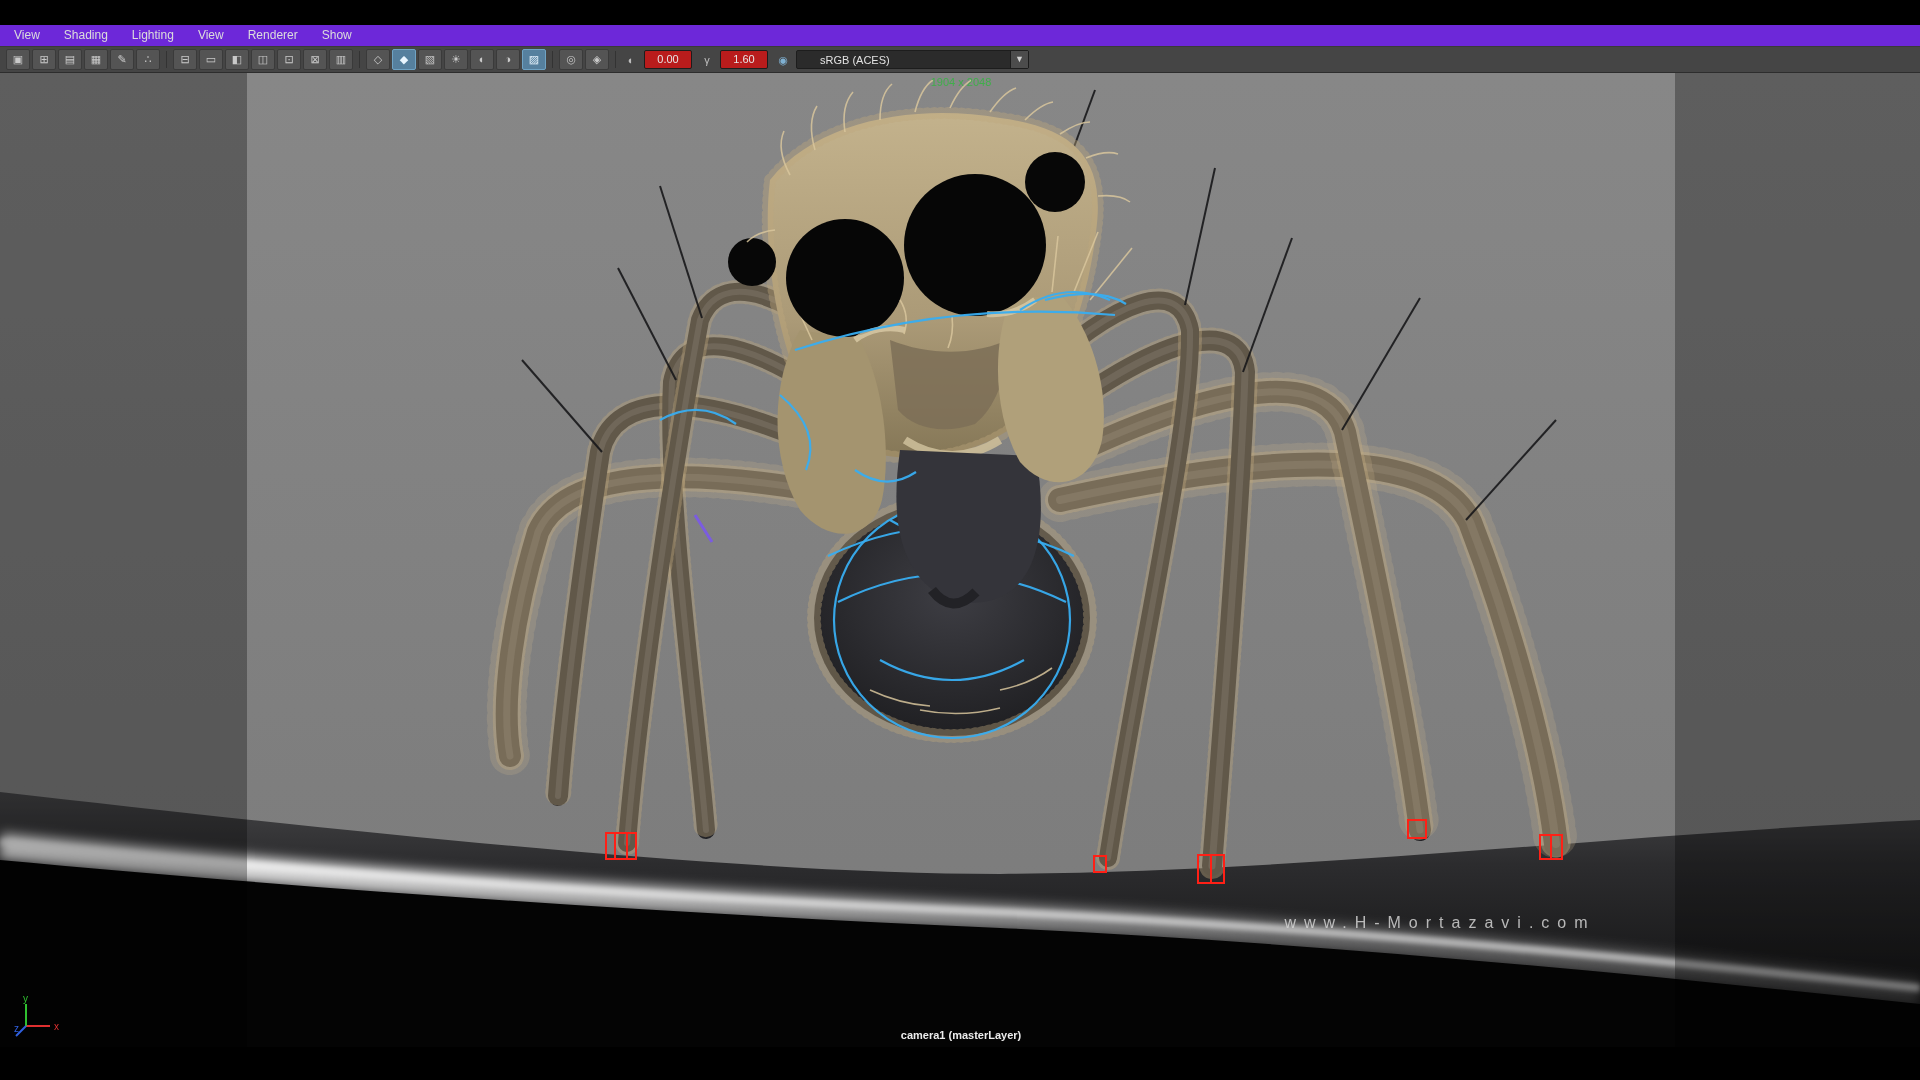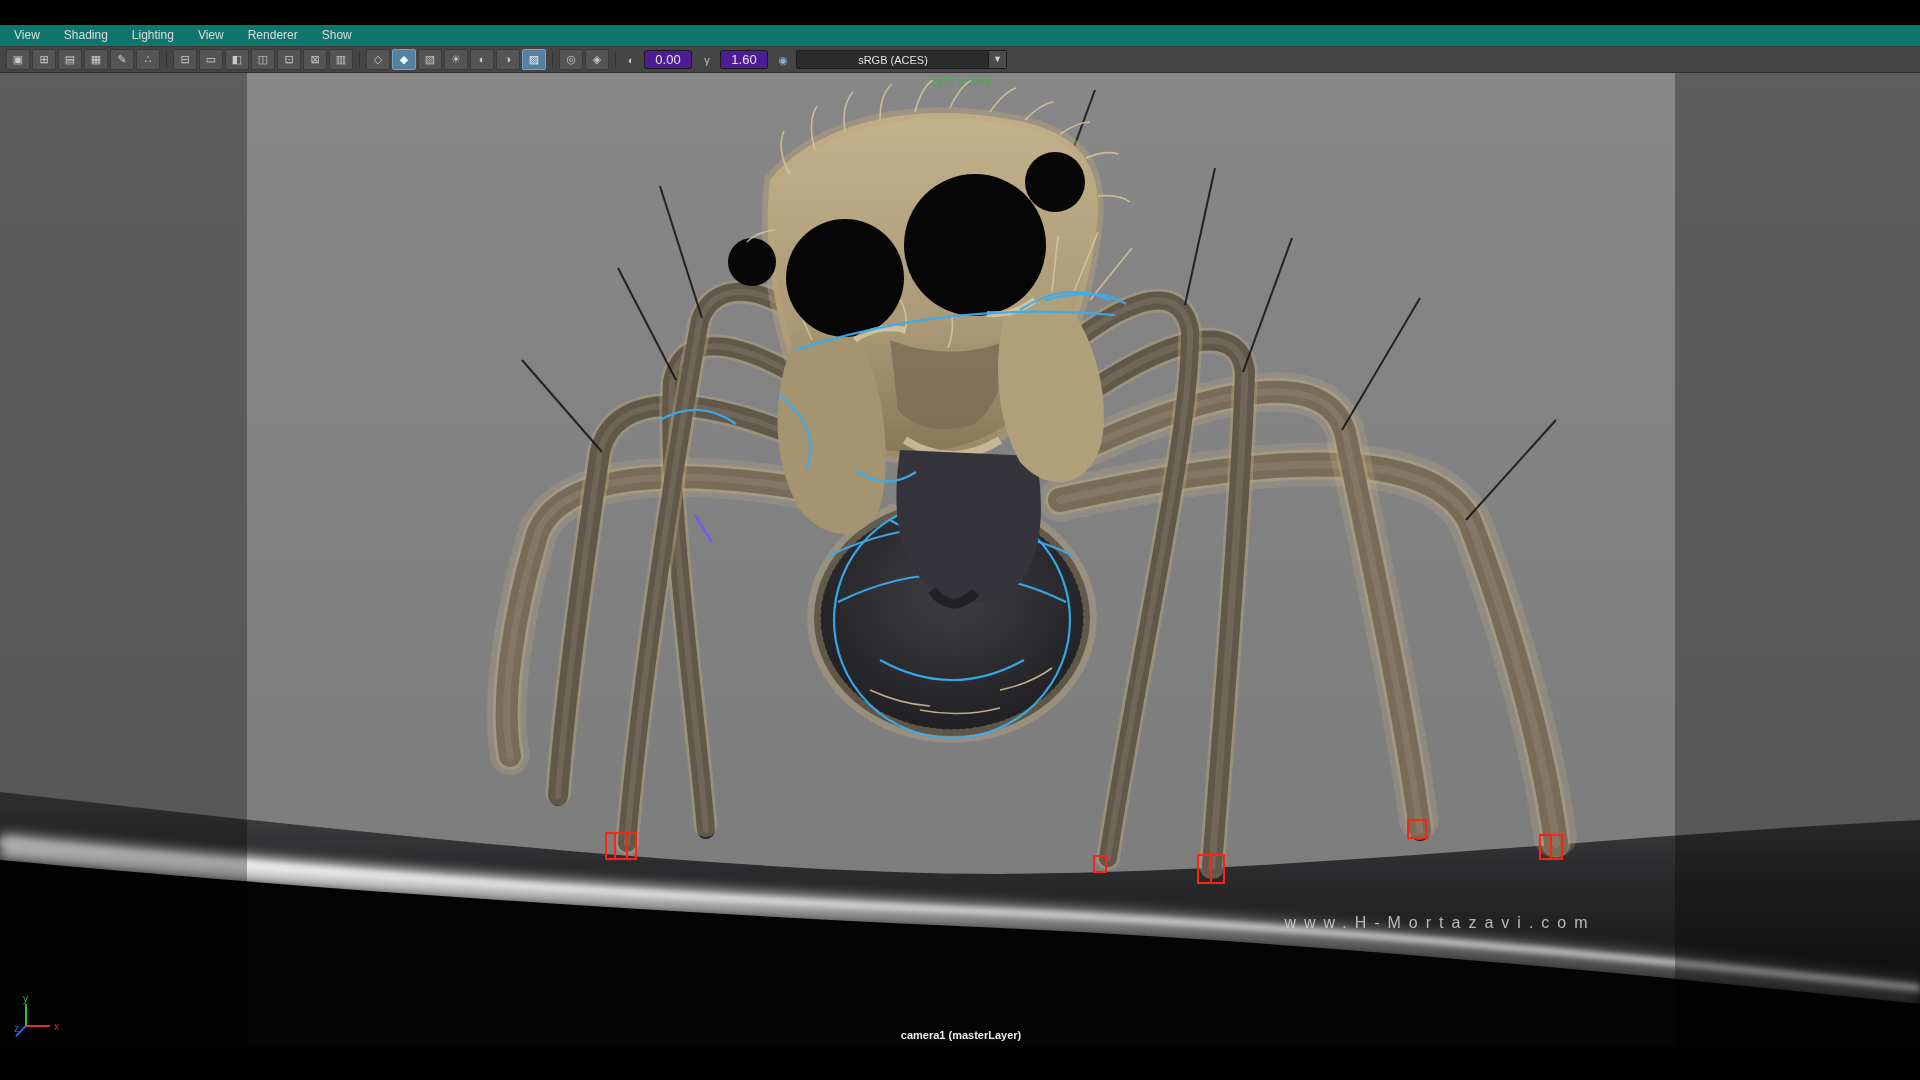--- a/index.html
+++ b/index.html
@@ -1,38 +1,38 @@
 <!DOCTYPE html>
 <html><head>
 <meta charset="utf-8">
 <style>
   html,body{margin:0;padding:0;background:#000;}
   .stage{position:relative;width:1920px;height:1080px;overflow:hidden;background:#000;
          font-family:"Liberation Sans",sans-serif;-webkit-user-select:none;user-select:none;}
 
   
   .top-strip{position:absolute;top:0;left:0;right:0;height:25px;background:#000;z-index:6;}
-  .menu-bar{position:absolute;top:25px;left:0;right:0;height:21px;background:#0f766e;
+  .menu-bar{position:absolute;top:25px;left:0;right:0;height:21px;background:#6d28d9;
             border-bottom:1px solid #3a3a3a;display:flex;align-items:center;gap:24px;
             padding:0 14px;z-index:6;}
   .menu-item{font-size:12px;color:#dcdcdc;cursor:default;line-height:21px;}
   .toolbar{position:absolute;top:47px;left:0;right:0;height:25px;background:#454545;
            border-bottom:1px solid #2d2d2d;display:flex;align-items:center;gap:2px;
            padding:0 6px;z-index:6;}
   .tb-icon{width:22px;height:19px;background:#545454;border:1px solid #3a3a3a;border-radius:2px;
            color:#c9c9c9;font-size:11px;line-height:18px;text-align:center;cursor:pointer;}
   .tb-icon.active{background:#56809e;border-color:#6fa3c4;color:#eaf6ff;}
   .tb-sep{width:1px;height:17px;background:#333;margin:0 4px;}
-  .tb-field{width:46px;height:17px;background:#4c1d95;border:1px solid #1d1d1d;border-radius:2px;
-            color:#e6e6e6;font-size:13px;line-height:17px;text-align:center;margin:0 4px 0 2px;}
+  .tb-field{width:46px;height:17px;background:#b91c1c;border:1px solid #1d1d1d;border-radius:2px;
+            color:#e6e6e6;font-size:11px;line-height:17px;text-align:center;margin:0 4px 0 2px;}
   .tb-mini{width:18px;height:18px;color:#bdbdbd;font-size:11px;line-height:18px;text-align:center;}
   .tb-mini.cm{color:#7fb0d2;}
   .tb-select{display:flex;align-items:center;height:17px;background:#2b2b2b;border:1px solid #1d1d1d;
              border-radius:2px;margin-left:2px;cursor:pointer;}
-  .tb-select .val{width:190px;padding-left:1px;font-size:11px;color:#e2e2e2;text-align:center;}
+  .tb-select .val{width:190px;padding-left:23px;font-size:11px;color:#e2e2e2;text-align:left;}
   .tb-select .arrow{width:17px;height:17px;background:#4c4c4c;border-left:1px solid #1d1d1d;
                     color:#cfcfcf;font-size:9px;line-height:17px;text-align:center;}
 
   
   .scene-svg{position:absolute;top:0;left:0;z-index:0;}
   .gate-mask{position:absolute;top:72px;height:975px;background:rgba(0,0,0,.30);z-index:2;}
   .gate-mask.left{left:0;width:247px;}
   .gate-mask.right{left:1675px;width:245px;}
   .res-label{position:absolute;top:76px;left:247px;width:1428px;text-align:center;
              font-size:11px;color:#3fae4a;z-index:3;}
@@ -245,21 +245,21 @@
       <g>
         <rect class="red-box" x="1540" y="835" width="22" height="24"></rect>
         <path class="red-box" d="M1551,835 L1551,859"></path>
       </g>
     </g>
   </svg>
 
   <div class="gate-mask left"></div>
   <div class="gate-mask right"></div>
 
-  <div class="res-label">2977 x 2048</div>
+  <div class="res-label">1904 x 2048</div>
   <div class="cam-label">camera1 (masterLayer)</div>
 
   <div class="watermark">
     <div class="wm2">www.H-Mortazavi.com</div>
   </div>
 
   <svg class="axis-gizmo" width="56" height="44" viewBox="0 0 56 44">
     <line x1="12" y1="30" x2="36" y2="30" stroke="#e03030" stroke-width="2"></line>
     <line x1="12" y1="30" x2="12" y2="8" stroke="#30c030" stroke-width="2"></line>
     <line x1="12" y1="30" x2="2" y2="40" stroke="#3060e0" stroke-width="2"></line>

